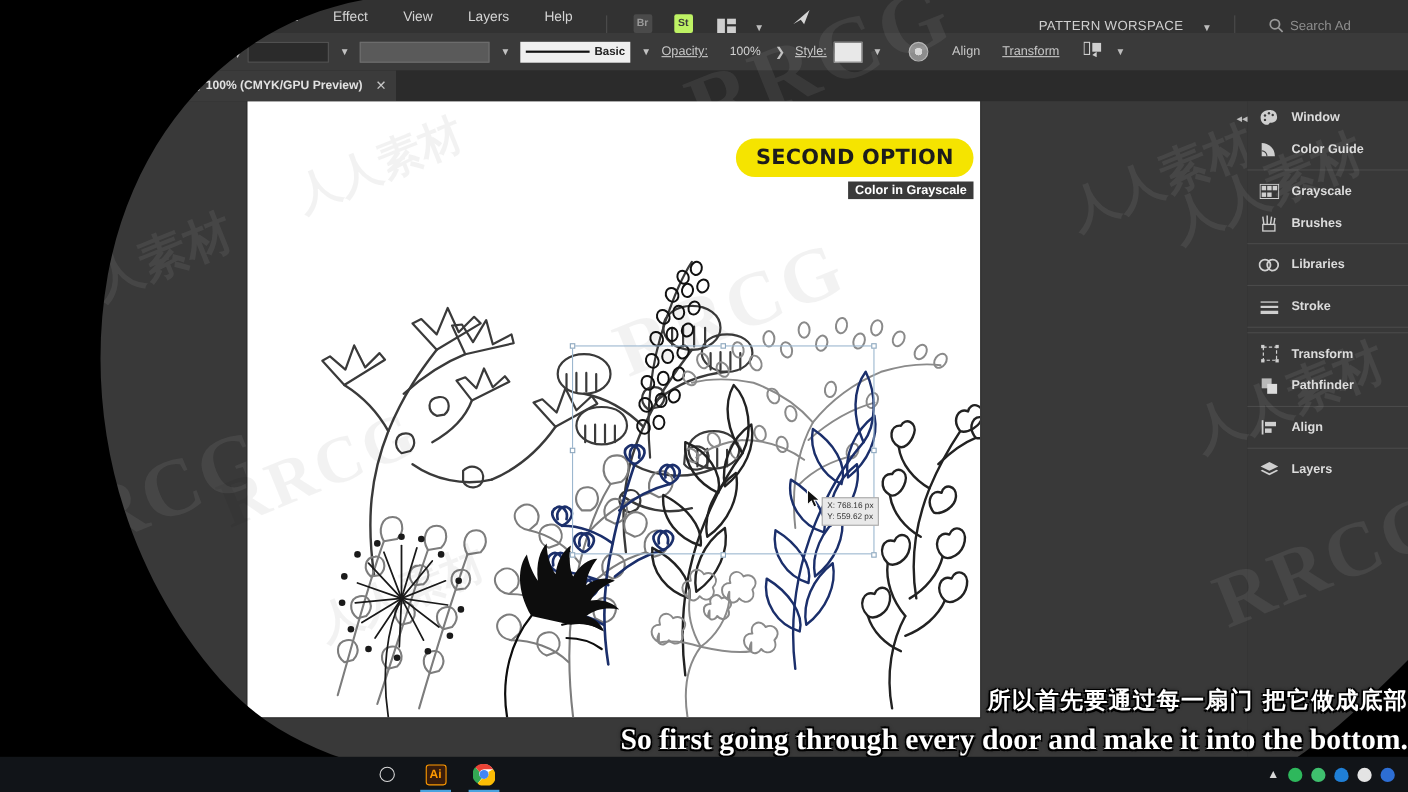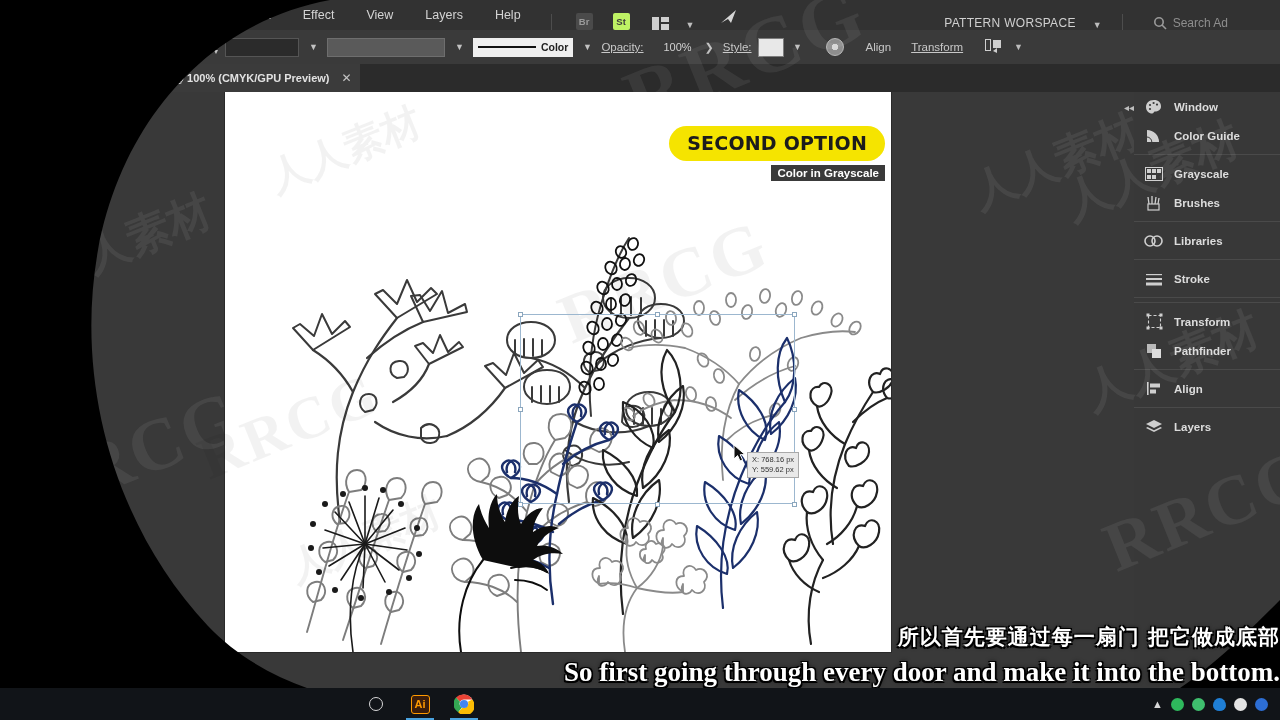--- a/index.html
+++ b/index.html
@@ -208,21 +208,21 @@
   #sub-en {
     font-family: "Liberation Serif", serif; font-size: 27px; font-weight: bold;
     color: #fff; margin-top: 6px;
     text-shadow: -1.5px -1.5px 0 #000, 1.5px -1.5px 0 #000, -1.5px 1.5px 0 #000,
                   1.5px 1.5px 0 #000, 0 0 5px #000;
   }
 
   
   #taskbar {
     position: absolute; left: 0; bottom: 0; width: 1280px; height: 32px;
-    background: #111418; display: flex; align-items: center; padding-left: 24px;
+    background: #111418; display: flex; align-items: center;
   }
   #tb-left { display: flex; align-items: center; height: 32px; }
   .tb-app {
     width: 44px; height: 32px; display: flex; align-items: center; justify-content: center;
     position: relative;
   }
   .tb-app .bar {
     position: absolute; bottom: 0; left: 8px; right: 8px; height: 2.5px; background: #4aa3df;
   }
   .tb-icon-ai {
@@ -284,21 +284,21 @@
       <div class="cb-stepper">
           <span>▲</span>
           <span>▼</span>
         </div>
       <div class="cb-field w74"></div>
       <div class="cb-drop">▼</div>
       <div class="cb-profile"></div>
       <div class="cb-drop">▼</div>
       <div class="cb-basic">
         <span class="ln"></span>
-        <span>Color</span>
+        <span>Basic</span>
       </div>
       <div class="cb-drop">▼</div>
       <span class="cb-label">Opacity:</span>
       <div class="cb-field w46">100%</div>
       <span class="cb-arrow">❯</span>
       <span class="cb-label">Style:</span>
       <div class="cb-style"></div>
       <div class="cb-drop">▼</div>
       <div style="width:8px"></div>
       <div class="cb-recolor"></div>

